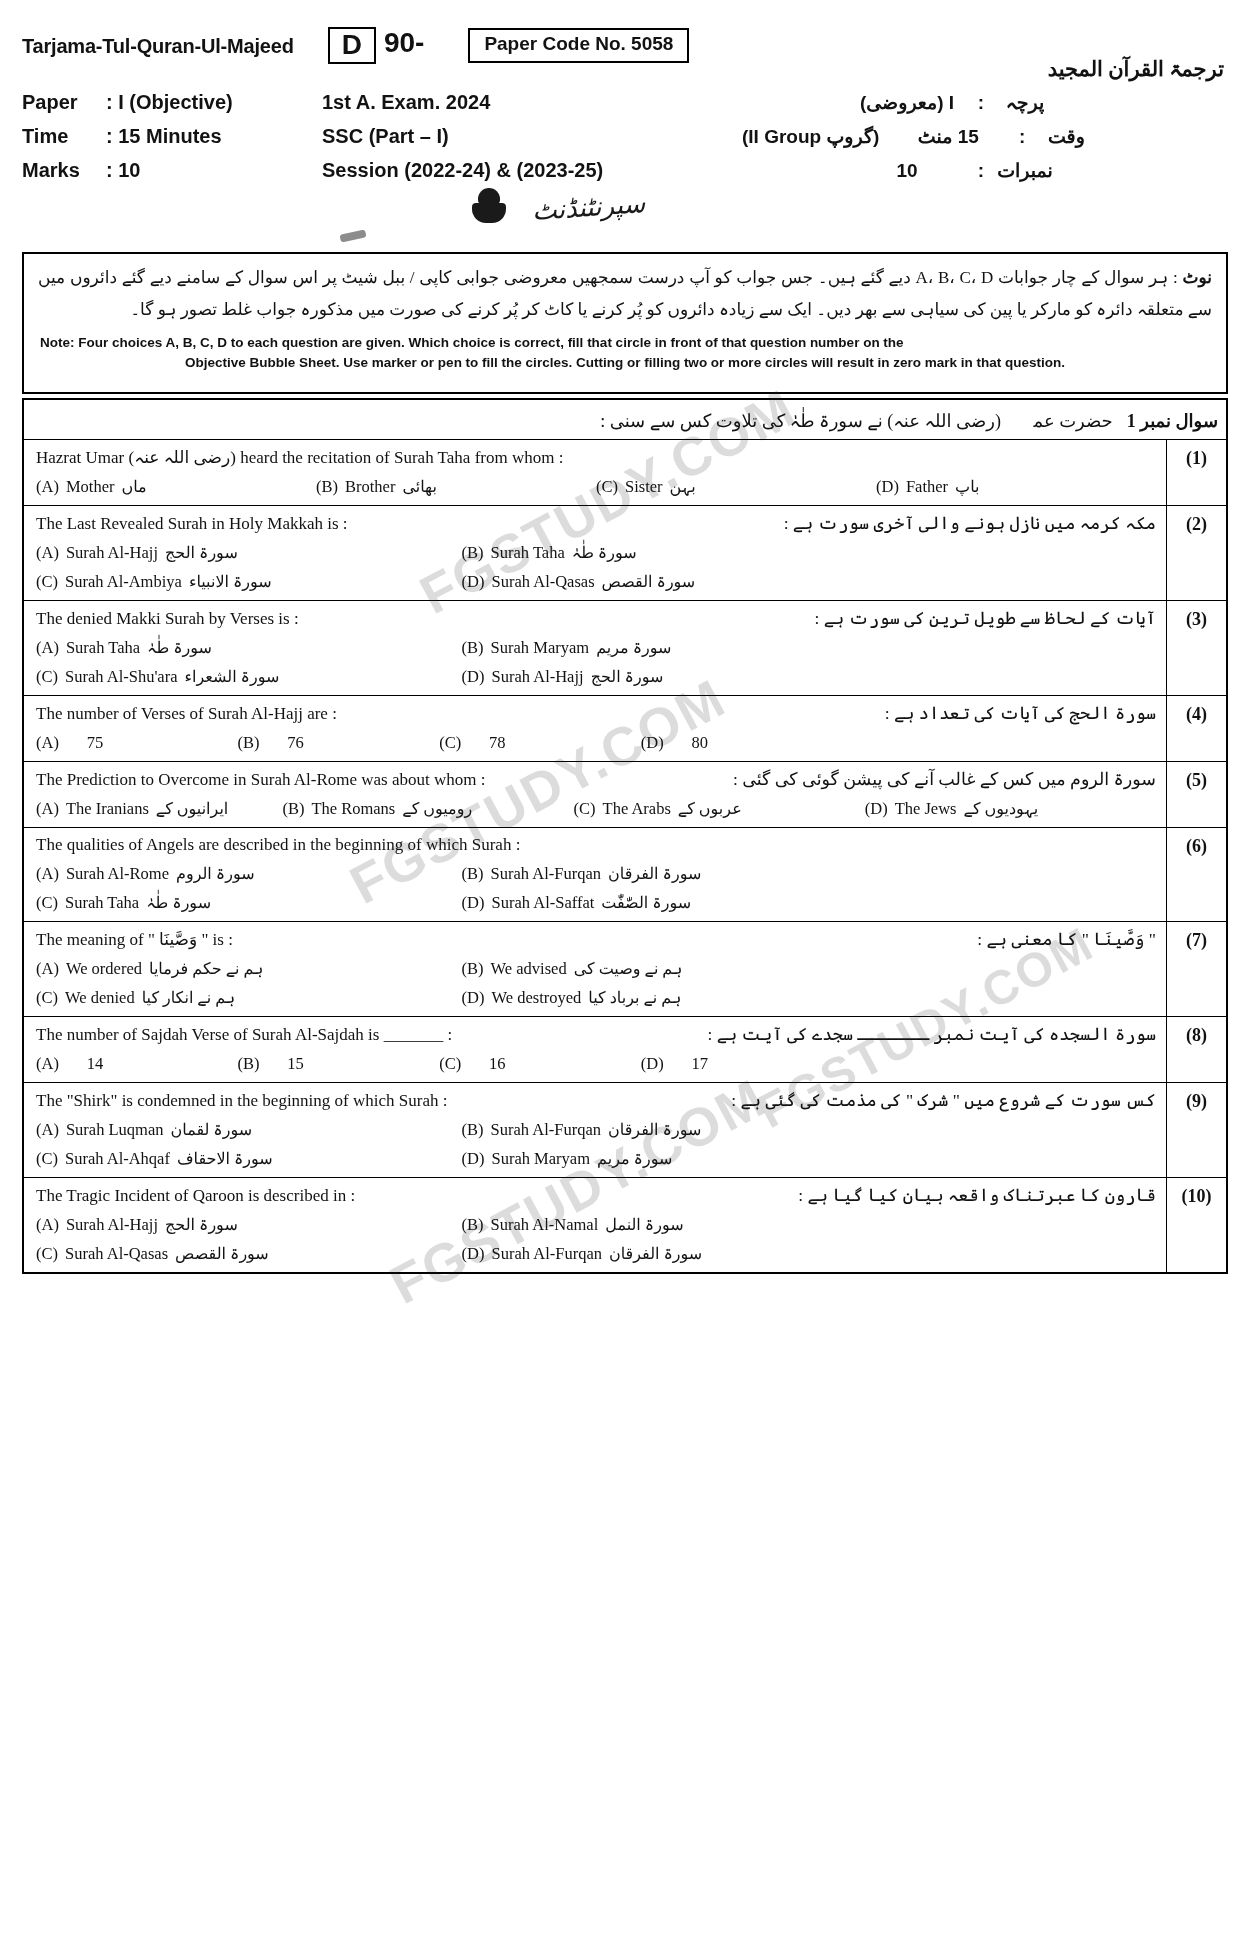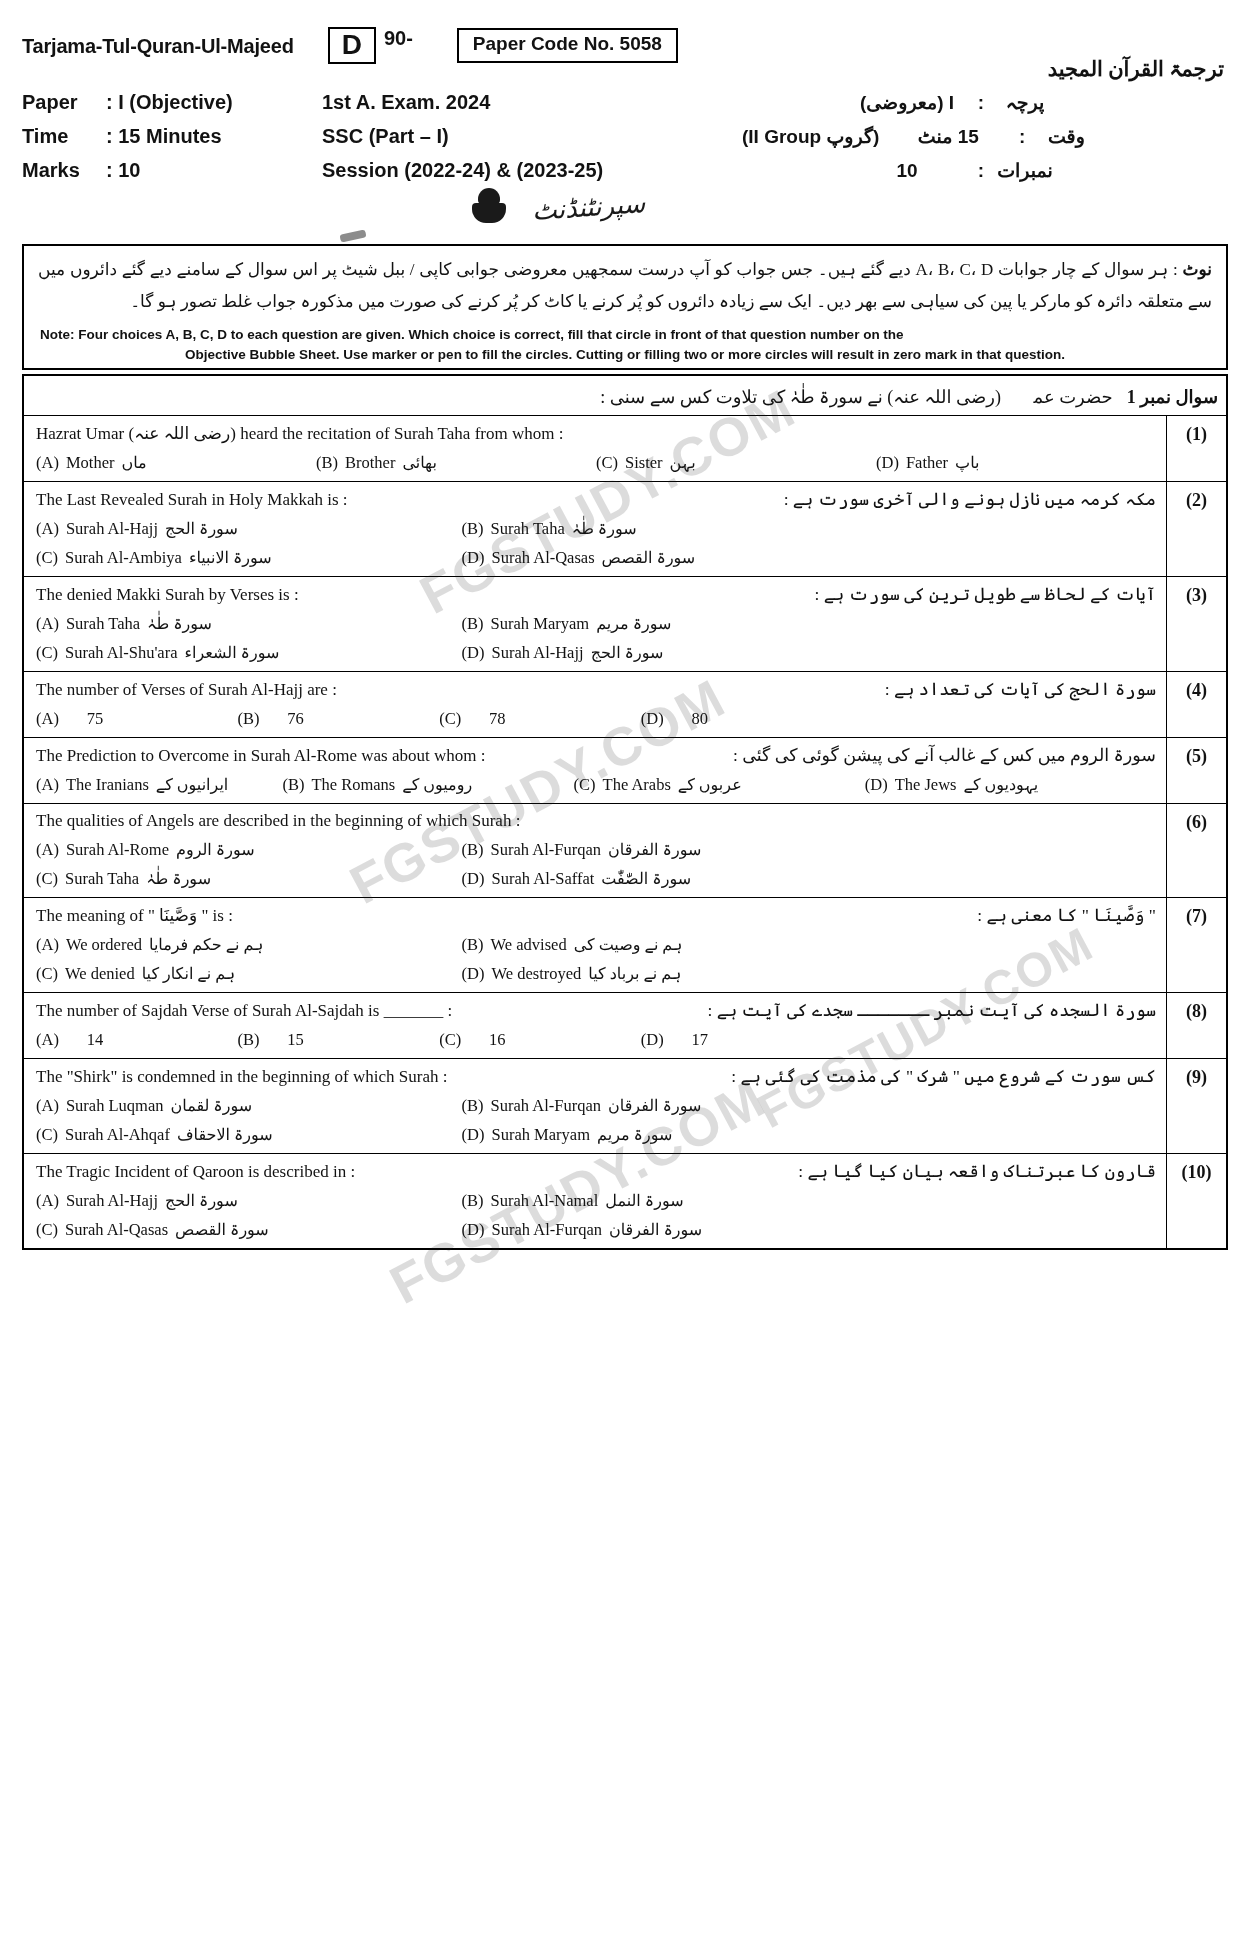--- a/index.html
+++ b/index.html
@@ -49,21 +49,21 @@
     font-family: "Liberation Sans", sans-serif;
     font-weight: bold;
   }
   .hdr-dbox {
     border: 2px solid #000;
     padding: 1px 12px 3px 12px;
     font-size: 28px;
     line-height: 1.05;
   }
   .hdr-dnum {
-    font-size: 20px;
+    font-size: 28px;
     padding: 1px 4px 3px 8px;
     line-height: 1.05;
   }
   .hdr-papercode {
     margin-left: 40px;
     border: 2px solid #000;
     padding: 4px 14px 6px 14px;
     font-family: "Liberation Sans", sans-serif;
     font-weight: bold;
     font-size: 19px;
@@ -139,22 +139,22 @@
     font-size: 26px;
     font-style: italic;
     letter-spacing: 1px;
     transform: rotate(-4deg);
     color: #1a1a1a;
   }
 
   
   .note-box {
     border: 2px solid #000;
-    padding: 6px 10px 4px 10px;
-    margin-top: 0px;
+    padding: 6px 10px 20px 10px;
+    margin-top: 8px;
   }
   .note-urdu {
     direction: rtl;
     text-align: justify;
     font-size: 17px;
     line-height: 1.85;
     padding: 2px 4px 4px 4px;
   }
   .note-urdu .nlabel {
     font-weight: bold;

